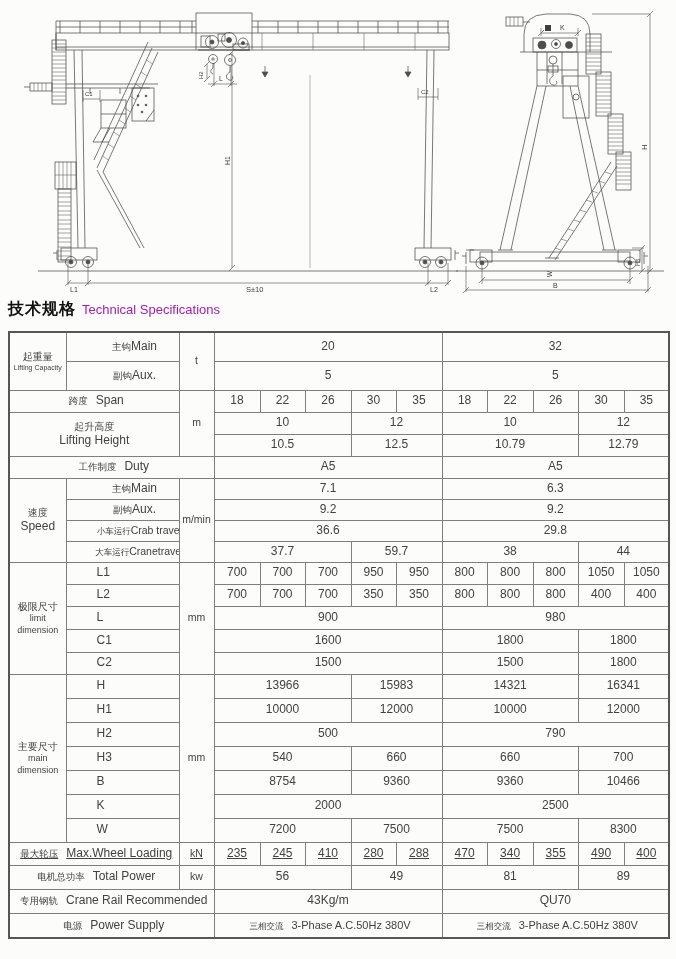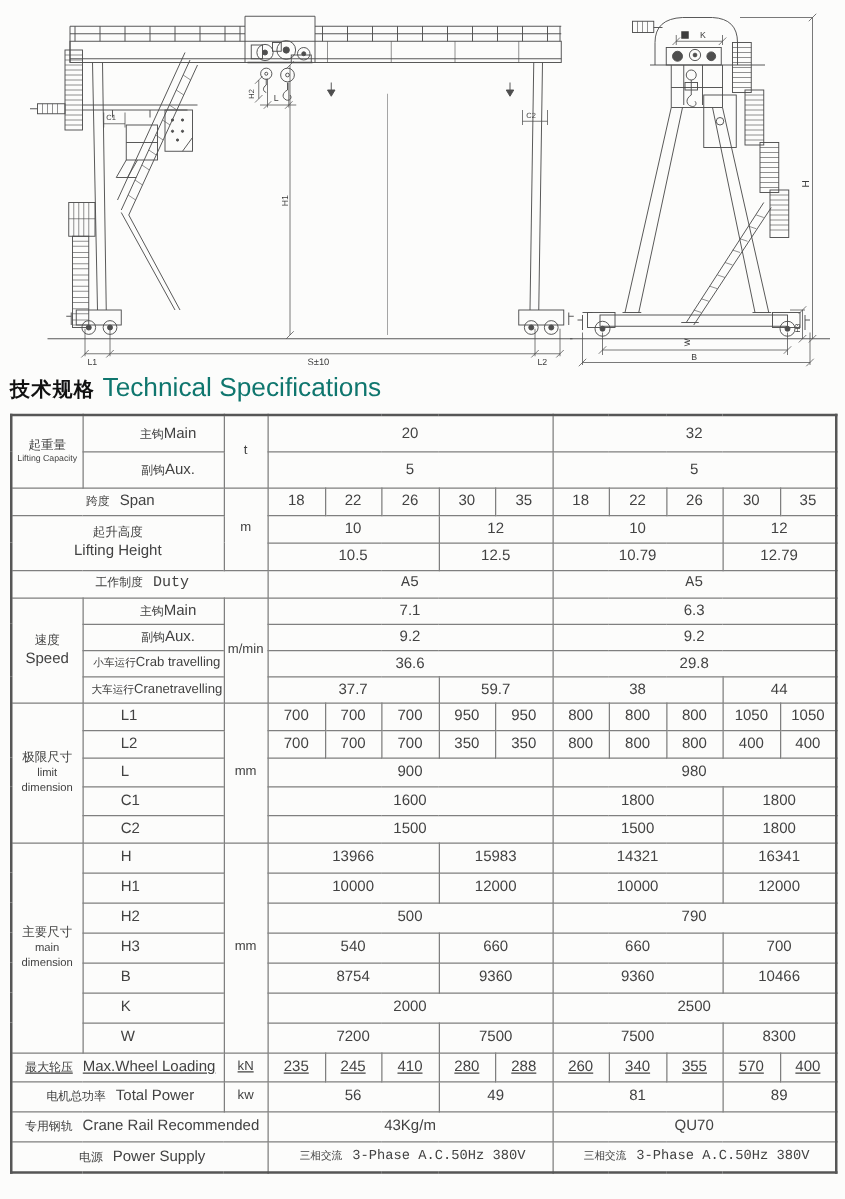--- a/index.html
+++ b/index.html
@@ -8,50 +8,50 @@
     background:#fcfcfb;
     font-family:"Liberation Sans",sans-serif;
     color:#424242;
   }
   .page{position:relative;width:560px;height:959px;}
   .drawing-wrap{position:absolute;top:0;left:0;width:676px;height:296px;}
   svg text{font-family:"Liberation Sans",sans-serif;fill:#3d3d3d;}
 
   .title{position:absolute;top:299px;left:8px;white-space:nowrap;}
   .t-zh{font-size:16px;font-weight:bold;color:#111;letter-spacing:1px;}
-  .t-en{font-size:21px;color:#0f766e;margin-left:6px;}
+  .t-en{font-size:13px;color:#a21caf;margin-left:6px;}
 
   table.spec{
     position:absolute;top:331px;left:8px;
     border-collapse:collapse;table-layout:fixed;width:660px;
     border:2px solid #565656;
   }
   td{
     border:1px solid #7f7f7f;
     text-align:center;vertical-align:middle;
     font-size:12px;color:#424242;
     padding:0;overflow:hidden;white-space:nowrap;
   }
   .cw{line-height:1.1;width:100%;}
   .zh{font-size:9.5px;}
   .en{font-size:12px;}
   .pair{display:flex;justify-content:center;align-items:baseline;padding:0 12px;}
-  .pair.tight{padding:0 3px;}
+  .pair.tight{padding:0 3px;margin-left:22px;}
   .pair.tight .zh{font-size:8.5px;}
   .pair.tight .en{font-size:10.5px;}
   .pairc{display:flex;justify-content:center;gap:8px;align-items:baseline;padding:0 2px;}
   .stack{display:flex;flex-direction:column;align-items:center;line-height:1.3;}
   .stack .zh{font-size:10px;}
   .stack .en{font-size:9px;white-space:pre-line;}
   .stack.big .en{font-size:12px;}
   .stack.cap .en{font-size:7px;}
   .left{text-align:left;padding-left:30px;box-sizing:border-box;}
   .unit{font-size:10.5px;}
   .ps .zh{font-size:8.5px;}
-  .ps .en{font-size:11px;font-family:Liberation Mono, monospace;}
+  .ps .en{font-size:11px;}
 </style>
 </head>
 <body>
 
 <div class="page">
 
   <div class="drawing-wrap">
   <svg width="676" height="296" viewBox="0 0 676 296">
     <g stroke="#4e4e4e" stroke-width="0.75" fill="none">
 
@@ -386,21 +386,21 @@
           <td colspan="2">
             <div class="cw">12.5</div>
           </td>
           <td colspan="3">
             <div class="cw">10.79</div>
           </td>
           <td colspan="2">
             <div class="cw">12.79</div>
           </td>
         </tr>
-        <tr style="height: 22px; font-family: Liberation Mono, monospace;">
+        <tr style="height: 22px;">
           <td colspan="3">
             <div class="cw pairc">
               <span class="zh">工作制度</span>
               <span class="en">Duty</span>
             </div>
           </td>
           <td colspan="5">
             <div class="cw">A5</div>
           </td>
           <td colspan="5">
@@ -733,30 +733,30 @@
           <td>
             <div class="cw">410</div>
           </td>
           <td>
             <div class="cw">280</div>
           </td>
           <td>
             <div class="cw">288</div>
           </td>
           <td>
-            <div class="cw">260</div>
+            <div class="cw">470</div>
           </td>
           <td>
             <div class="cw">340</div>
           </td>
           <td>
             <div class="cw">355</div>
           </td>
           <td>
-            <div class="cw">570</div>
+            <div class="cw">490</div>
           </td>
           <td>
             <div class="cw">400</div>
           </td>
         </tr>
         <tr style="height: 24px; padding-left: 35px;">
           <td colspan="2">
             <div class="cw pairc">
               <span class="zh">电机总功率</span>
               <span class="en">Total  Power</span>

